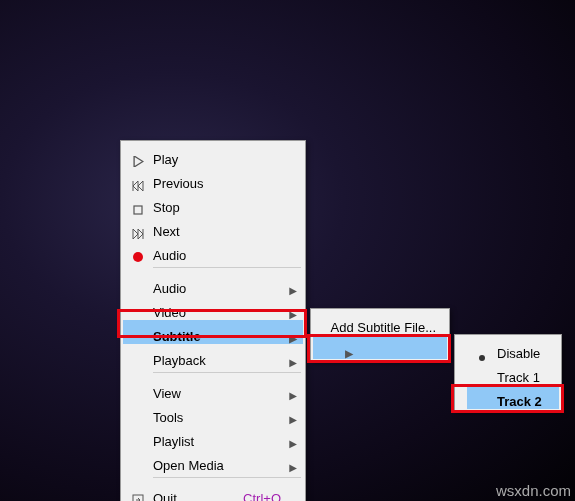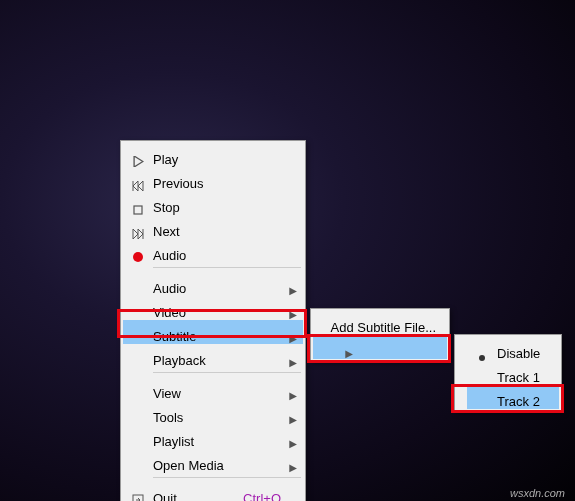--- a/index.html
+++ b/index.html
@@ -64,20 +64,21 @@
     color: #555;
     font-size: 10px;
   }
   .sep {
     height: 1px;
     background: #ccc;
     margin: 4px 2px 4px 30px;
   }
   .highlight-blue {
     background: #90c8f6 !important;
+    font-weight: bold;
   }
   .red-box {
     position: absolute;
     border: 3px solid #e30613;
     pointer-events: none;
     z-index: 100;
   }
   .red-box-subtitle {
     left: 117px;
     top: 309px;
@@ -91,26 +92,25 @@
     height: 29px;
   }
   .red-box-track2 {
     left: 451px;
     top: 384px;
     width: 113px;
     height: 29px;
   }
   .watermark {
     position: absolute;
-    right: 10px;
+    right: 4px;
     bottom: 2px;
     color: #aaa;
-    font-size: 11px;
+    font-size: 15px;
     font-family: sans-serif;
-    font-style: italic;
   }
   svg { display: block; }
   .radio-dot {
     width: 6px; height: 6px; border-radius: 50%;
     background: #333;
   }
 </style>
 </head>
 <body>
 

